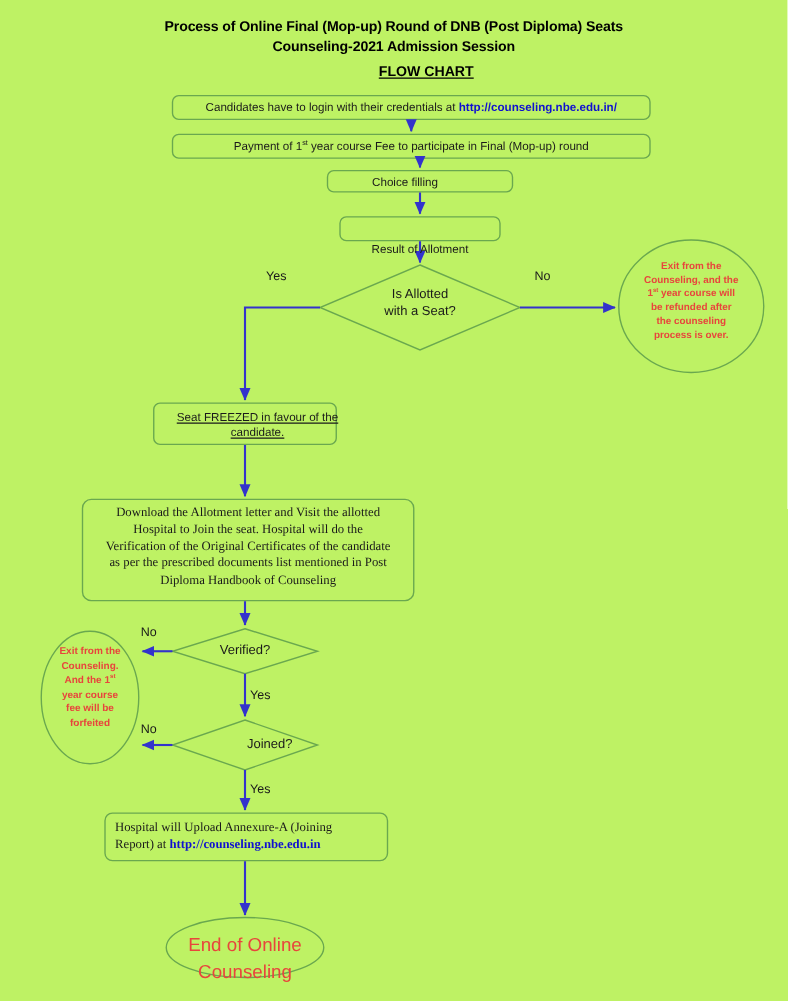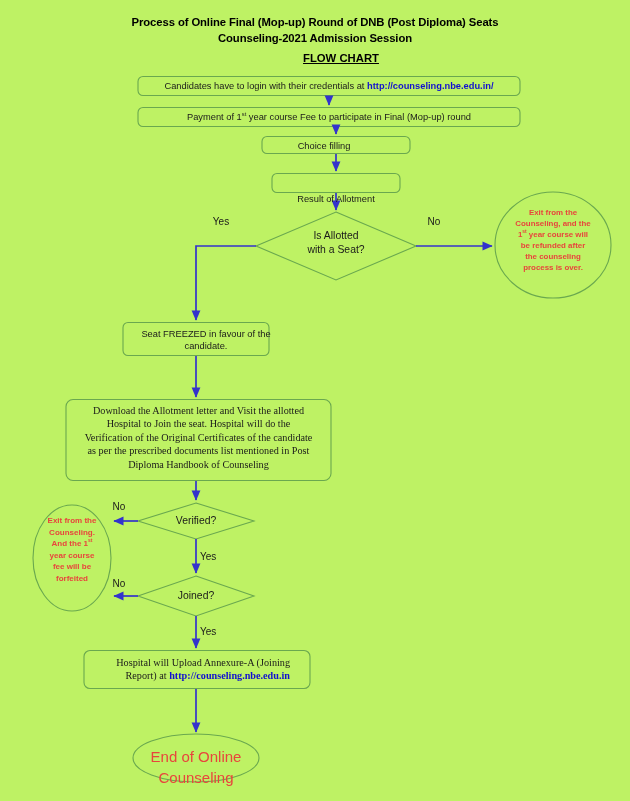--- a/index.html
+++ b/index.html
@@ -154,31 +154,31 @@
   <div class="node-text t-box" style="left:142px; top:111px; width:374px;"><span>Payment of 1</span><sup>st</sup><span> year course Fee to participate in Final (Mop-up) round</span></div>
 
   <div class="node-text t-box" style="left:264px; top:139.5px; width:120px;">Choice filling</div>
 
   <div class="node-text t-box" style="left:274px; top:177px; width:124px;margin-top:16px;">Result of Allotment</div>
 
   <div class="node-text t-dia" style="left:276px; top:229px; width:120px;"><span>Is Allotted</span><br><span>with a Seat?</span></div>
 
   <div class="node-text t-ell" style="left:503px; top:208px; width:100px;"><span>Exit from the</span><br><span>Counseling, and the</span><br><span>1</span><sup>st</sup><span> year course will</span><br><span>be refunded after</span><br><span>the counseling</span><br><span>process is over.</span></div>
 
-  <div class="node-text t-box" style="left:125px; top:328px; width:162px;"><span>Seat FREEZED in favour of the</span><br><span>candidate.</span></div>
+  <div class="node-text t-box" style="left:125px; top:328px; width:162px;text-decoration:underline;"><span>Seat FREEZED in favour of the</span><br><span>candidate.</span></div>
 
   <div class="node-text t-box-lg" style="left:68px; top:404px; width:261px;"><span>Download the Allotment letter and Visit the allotted</span><br><span>Hospital to Join the seat. Hospital will do the</span><br><span>Verification of the Original Certificates of the candidate</span><br><span>as per the prescribed documents list mentioned in Post</span><br><span>Diploma Handbook of Counseling</span></div>
 
   <div class="node-text t-dia" style="left:156px; top:514px; width:80px;">Verified?</div>
 
   <div class="node-text t-ell-sm" style="left:37px; top:515px; width:70px;"><span>Exit from the</span><br><span>Counseling.</span><br><span>And the 1</span><sup>st</sup><br><span>year course</span><br><span>fee will be</span><br><span>forfeited</span></div>
 
-  <div class="node-text t-dia" style="left:158px; top:589px; width:76px;">Joined?</div>
+  <div class="node-text t-dia" style="left:158px; top:589px; width:76px;text-align:right;">Joined?</div>
 
-  <div class="node-text t-box-lg" style="left:72px; top:656px; width:218px; text-align:right;"><span>Hospital will Upload Annexure-A (Joining</span><br><span>Report) at </span><span class="link">http://counseling.nbe.edu.in</span></div>
+  <div class="node-text t-box-lg" style="left:92px; top:656px; width:218px; text-align:left;"><span>Hospital will Upload Annexure-A (Joining</span><br><span>Report) at </span><span class="link">http://counseling.nbe.edu.in</span></div>
 
   <div class="node-text t-ell-end" style="left:136px; top:746px; width:120px;"><span>End of Online</span><br><span>Counseling</span></div>
 
   <div class="edge-label" style="left:198px; top:216px; width:46px;">Yes</div>
   <div class="edge-label" style="left:411px; top:216px; width:46px;">No</div>
   <div class="edge-label" style="left:101px; top:501px; width:36px;">No</div>
   <div class="edge-label" style="left:200px; top:551px; width:36px; text-align:left;">Yes</div>
   <div class="edge-label" style="left:101px; top:578px; width:36px;">No</div>
   <div class="edge-label" style="left:200px; top:626px; width:36px; text-align:left;">Yes</div>
 

